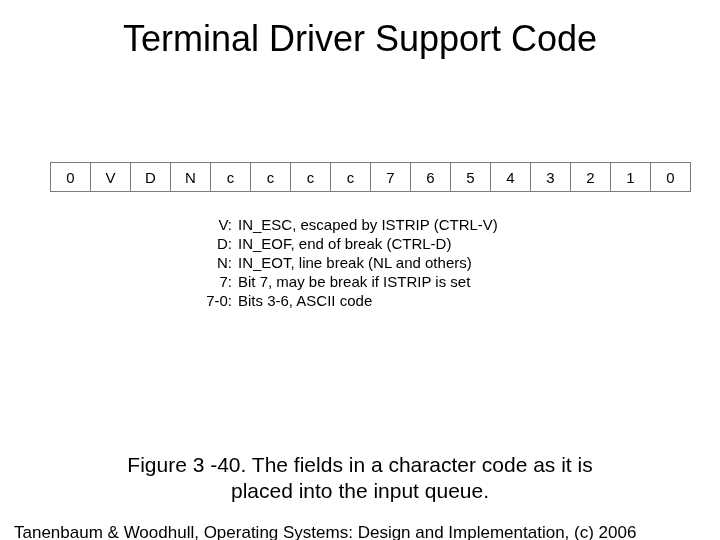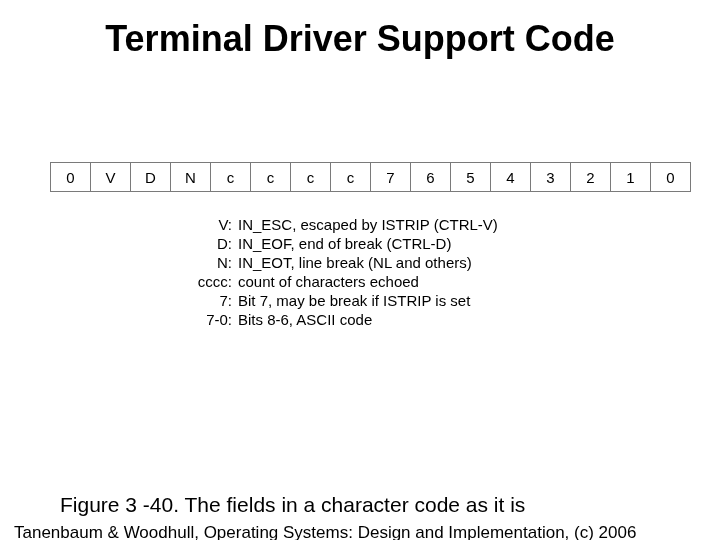--- a/index.html
+++ b/index.html
@@ -18,21 +18,21 @@
     height: 540px;
   }
   .title {
     position: absolute;
     top: 18px;
     left: 0;
     right: 0;
     text-align: center;
     font-size: 36px;
     color: #000;
-    font-weight: 700;
+    font-weight: 400;
   }
   .bitfield-table {
     position: absolute;
     top: 162px;
     left: 50px;
     border-collapse: collapse;
   }
   .bitfield-table td {
     border: 1px solid #7a7a7a;
     text-align: center;
@@ -61,24 +61,24 @@
   }
   .legend td.key {
     text-align: right;
     min-width: 52px;
   }
   .caption {
     position: absolute;
     top: 452px;
     left: 60px;
     right: 60px;
+    text-align: center;
     font-size: 21px;
     color: #000;
     line-height: 1.25;
-    margin-top: 40px;
   }
   .footer {
     position: absolute;
     bottom: -3px;
     left: 14px;
     font-size: 17px;
     color: #000;
     white-space: nowrap;
   }
 </style>
@@ -121,34 +121,31 @@
       </tr>
       <tr>
         <td class="key">D:</td>
         <td>IN_EOF, end of break (CTRL-D)</td>
       </tr>
       <tr>
         <td class="key">N:</td>
         <td>IN_EOT, line break (NL and others)</td>
       </tr>
       <tr>
-        <td class="key">cccc:</td>
-        <td>count of characters echoed</td>
-      </tr>
-      <tr>
         <td class="key">7:</td>
         <td>Bit 7, may be break if ISTRIP is set</td>
       </tr>
       <tr>
         <td class="key">7-0:</td>
-        <td>Bits 8-6, ASCII code</td>
+        <td>Bits 3-6, ASCII code</td>
       </tr>
     </tbody>
       </table>
   </div>
 
   <div class="caption">
     <span>Figure 3 -40. The fields in a character code as it is</span><br>
+    <span>placed into the input queue.</span>
   </div>
 
   <div class="footer">Tanenbaum &amp; Woodhull, Operating Systems: Design and Implementation, (c) 2006</div>
 
 </div>
 
 </body></html>

